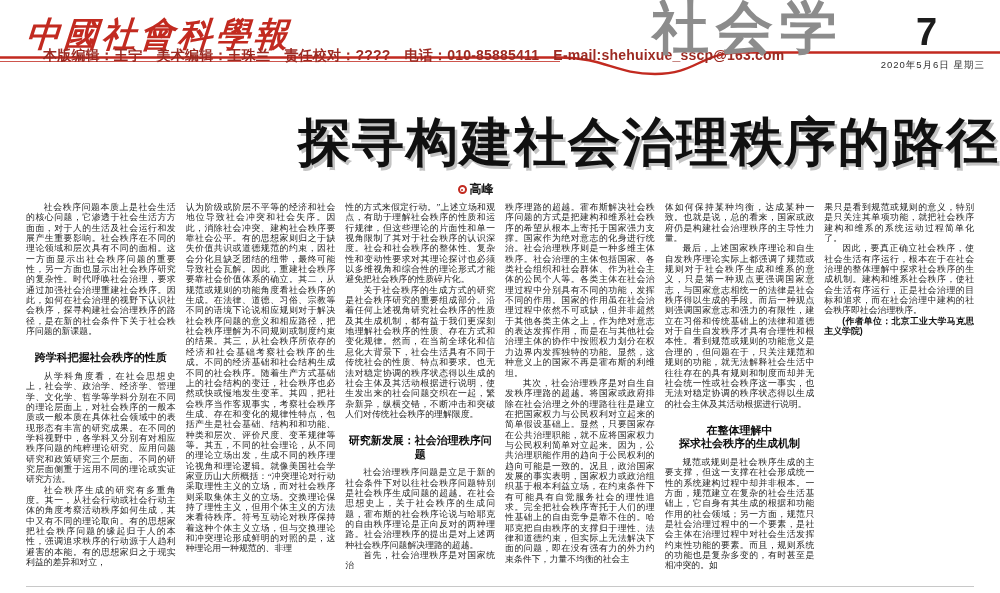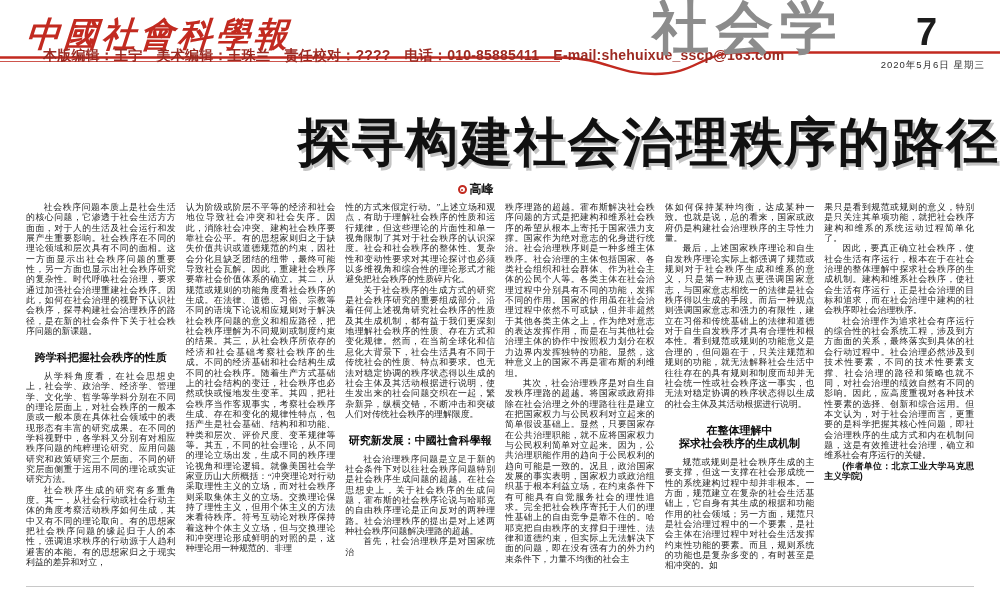--- a/index.html
+++ b/index.html
@@ -111,37 +111,36 @@
         <div class="col-heading">跨学科把握社会秩序的性质</div>
         <p class="para indent">从学科角度看，在社会思想史上，社会学、政治学、经济学、管理学、文化学、哲学等学科分别在不同的理论层面上，对社会秩序的一般本质或一般本质在具体社会领域中的表现形态有丰富的研究成果。在不同的学科视野中，各学科又分别有对相应秩序问题的纯粹理论研究、应用问题研究和政策研究三个层面。不同的研究层面侧重于运用不同的理论或实证研究方法。</p>
         <p class="para indent">社会秩序生成的研究有多重角度。其一，从社会行动或社会行动主体的角度考察活动秩序如何生成，其中又有不同的理论取向。有的思想家把社会秩序问题的缘起归于人的本性，强调追求秩序的行动源于人趋利避害的本能。有的思想家归之于现实利益的差异和对立，</p>
       </div>
     <div class="col">
         <p class="para">认为阶级或阶层不平等的经济和社会地位导致社会冲突和社会失序。因此，消除社会冲突、建构社会秩序要靠社会公平。有的思想家则归之于缺失价值共识或道德规范的约束，因社会分化且缺乏团结的纽带，最终可能导致社会瓦解。因此，重建社会秩序要靠社会价值体系的确立。其二，从规范或规则的功能角度看社会秩序的生成。在法律、道德、习俗、宗教等不同的语境下论说相应规则对于解决社会秩序问题的意义和相应路径，把社会秩序理解为不同规则或制度约束的结果。其三，从社会秩序所依存的经济和社会基础考察社会秩序的生成。不同的经济基础和社会结构生成不同的社会秩序。随着生产方式基础上的社会结构的变迁，社会秩序也必然或快或慢地发生变革。其四，把社会秩序当作客观事实，考察社会秩序生成、存在和变化的规律性特点，包括产生是社会基础、结构和和功能、种类和层次、评价尺度、变革规律等等。其五，不同的社会理论，从不同的理论立场出发，生成不同的秩序理论视角和理论逻辑。就像美国社会学家亚历山大所概括：“冲突理论对行动采取理性主义的立场，而对社会秩序则采取集体主义的立场。交换理论保持了理性主义，但用个体主义的方法来看待秩序。符号互动论对秩序保持着这种个体主义立场，但与交换理论和冲突理论形成鲜明的对照的是，这种理论用一种规范的、非理</p>
       </div>
     <div class="col">
         <p class="para">性的方式来假定行动。”上述立场和观点，有助于理解社会秩序的性质和运行规律，但这些理论的片面性和单一视角限制了其对于社会秩序的认识深度。社会和社会秩序的整体性、复杂性和变动性要求对其理论探讨也必须以多维视角和综合性的理论形式才能避免把社会秩序的性质碎片化。</p>
         <p class="para indent">关于社会秩序的生成方式的研究是社会秩序研究的重要组成部分。沿着任何上述视角研究社会秩序的性质及其生成机制，都有益于我们更深刻地理解社会秩序的性质、存在方式和变化规律。然而，在当前全球化和信息化大背景下，社会生活具有不同于传统社会的性质、特点和要求。也无法对稳定协调的秩序状态得以生成的社会主体及其活动根据进行说明，使生发出来的社会问题交织在一起，繁杂新异，纵横交错，不断冲击和突破人们对传统社会秩序的理解限度。</p>
-        <div class="col-heading">研究新发展：中國社會科學報</div>
+        <div class="col-heading">研究新发展：社会治理秩序问题</div>
         <p class="para indent">社会治理秩序问题是立足于新的社会条件下对以往社会秩序问题特别是社会秩序生成问题的超越。在社会思想史上，关于社会秩序的生成问题，霍布斯的社会秩序论说与哈耶克的自由秩序理论是正向反对的两种理路。社会治理秩序的提出是对上述两种社会秩序问题解决理路的超越。</p>
         <p class="para indent">首先，社会治理秩序是对国家统治</p>
       </div>
     <div class="col">
         <p class="para">秩序理路的超越。霍布斯解决社会秩序问题的方式是把建构和维系社会秩序的希望从根本上寄托于国家强力支撑。国家作为绝对意志的化身进行统治。社会治理秩序则是一种多维主体秩序。社会治理的主体包括国家、各类社会组织和社会群体、作为社会主体的公民个人等。各类主体在社会治理过程中分别具有不同的功能，发挥不同的作用。国家的作用虽在社会治理过程中依然不可或缺，但并非超然于其他各类主体之上，作为绝对意志的表达发挥作用，而是在与其他社会治理主体的协作中按照权力划分在权力边界内发挥独特的功能。显然，这种意义上的国家不再是霍布斯的利维坦。</p>
         <p class="para indent">其次，社会治理秩序是对自生自发秩序理路的超越。将国家或政府排除在社会治理之外的理路往往是建立在把国家权力与公民权利对立起来的简单假设基础上。显然，只要国家存在公共治理职能，就不应将国家权力与公民权利简单对立起来。因为，公共治理职能作用的趋向于公民权利的趋向可能是一致的。况且，政治国家发展的事实表明，国家权力或政治组织基于根本利益立场，在约束条件下有可能具有自觉服务社会的理性追求。完全把社会秩序寄托于人们的理性基础上的自由竞争是靠不住的。哈耶克把自由秩序的支撑归于理性、法律和道德约束，但实际上无法解决下面的问题，即在没有强有力的外力约束条件下，力量不均衡的社会主</p>
       </div>
     <div class="col">
         <p class="para">体如何保持某种均衡，达成某种一致。也就是说，总的看来，国家或政府仍是构建社会治理秩序的主导性力量。</p>
         <p class="para indent">最后，上述国家秩序理论和自生自发秩序理论实际上都强调了规范或规则对于社会秩序生成和维系的意义，只是第一种观点更强调国家意志，与国家意志相统一的法律是社会秩序得以生成的手段。而后一种观点则强调国家意志和强力的有限性，建立在习俗和传统基础上的法律和道德对于自生自发秩序才具有合理性和根本性。看到规范或规则的功能意义是合理的，但问题在于，只关注规范和规则的功能，就无法解释社会生活中往往存在的具有规则和制度而却并无社会统一性或社会秩序这一事实，也无法对稳定协调的秩序状态得以生成的社会主体及其活动根据进行说明。</p>
         <div class="col-heading">在整体理解中
 探求社会秩序的生成机制</div>
         <p class="para indent">规范或规则是社会秩序生成的主要支撑，但这一支撑在社会形成统一性的系统建构过程中却并非根本。一方面，规范建立在复杂的社会生活基础上，它自身有其生成的根据和功能作用的社会领域；另一方面，规范只是社会治理过程中的一个要素，是社会主体在治理过程中对社会生活发挥约束性功能的要素。而且，规则系统的功能也是复杂多变的，有时甚至是相冲突的。如</p>
       </div>
     <div class="col">
         <p class="para">果只是看到规范或规则的意义，特别是只关注其单项功能，就把社会秩序建构和维系的系统运动过程简单化了。</p>
         <p class="para indent">因此，要真正确立社会秩序，使社会生活有序运行，根本在于在社会治理的整体理解中探求社会秩序的生成机制。建构和维系社会秩序，使社会生活有序运行，正是社会治理的目标和追求，而在社会治理中建构的社会秩序即社会治理秩序。</p>
-        <p class="para indent">社会治理作为追求社会有序运行的综合性的社会系统工程，涉及到方方面面的关系，最终落实到具体的社会行动过程中。社会治理必然涉及到技术性要素，不同的技术性要素支撑、社会治理的路径和策略也就不同，对社会治理的绩效自然有不同的影响。因此，应高度重视对各种技术性要素的选择、创新和综合运用。但本文认为，对于社会治理而言，更重要的是科学把握其核心性问题，即社会治理秩序的生成方式和内在机制问题，这是有效推进社会治理，确立和维系社会有序运行的关键。</p>
         <p class="para indent bold">(作者单位：北京工业大学马克思主义学院)</p>
       </div>
   </div>
 
   <div class="footer-rule"></div>
 </div>
 
 </body></html>

